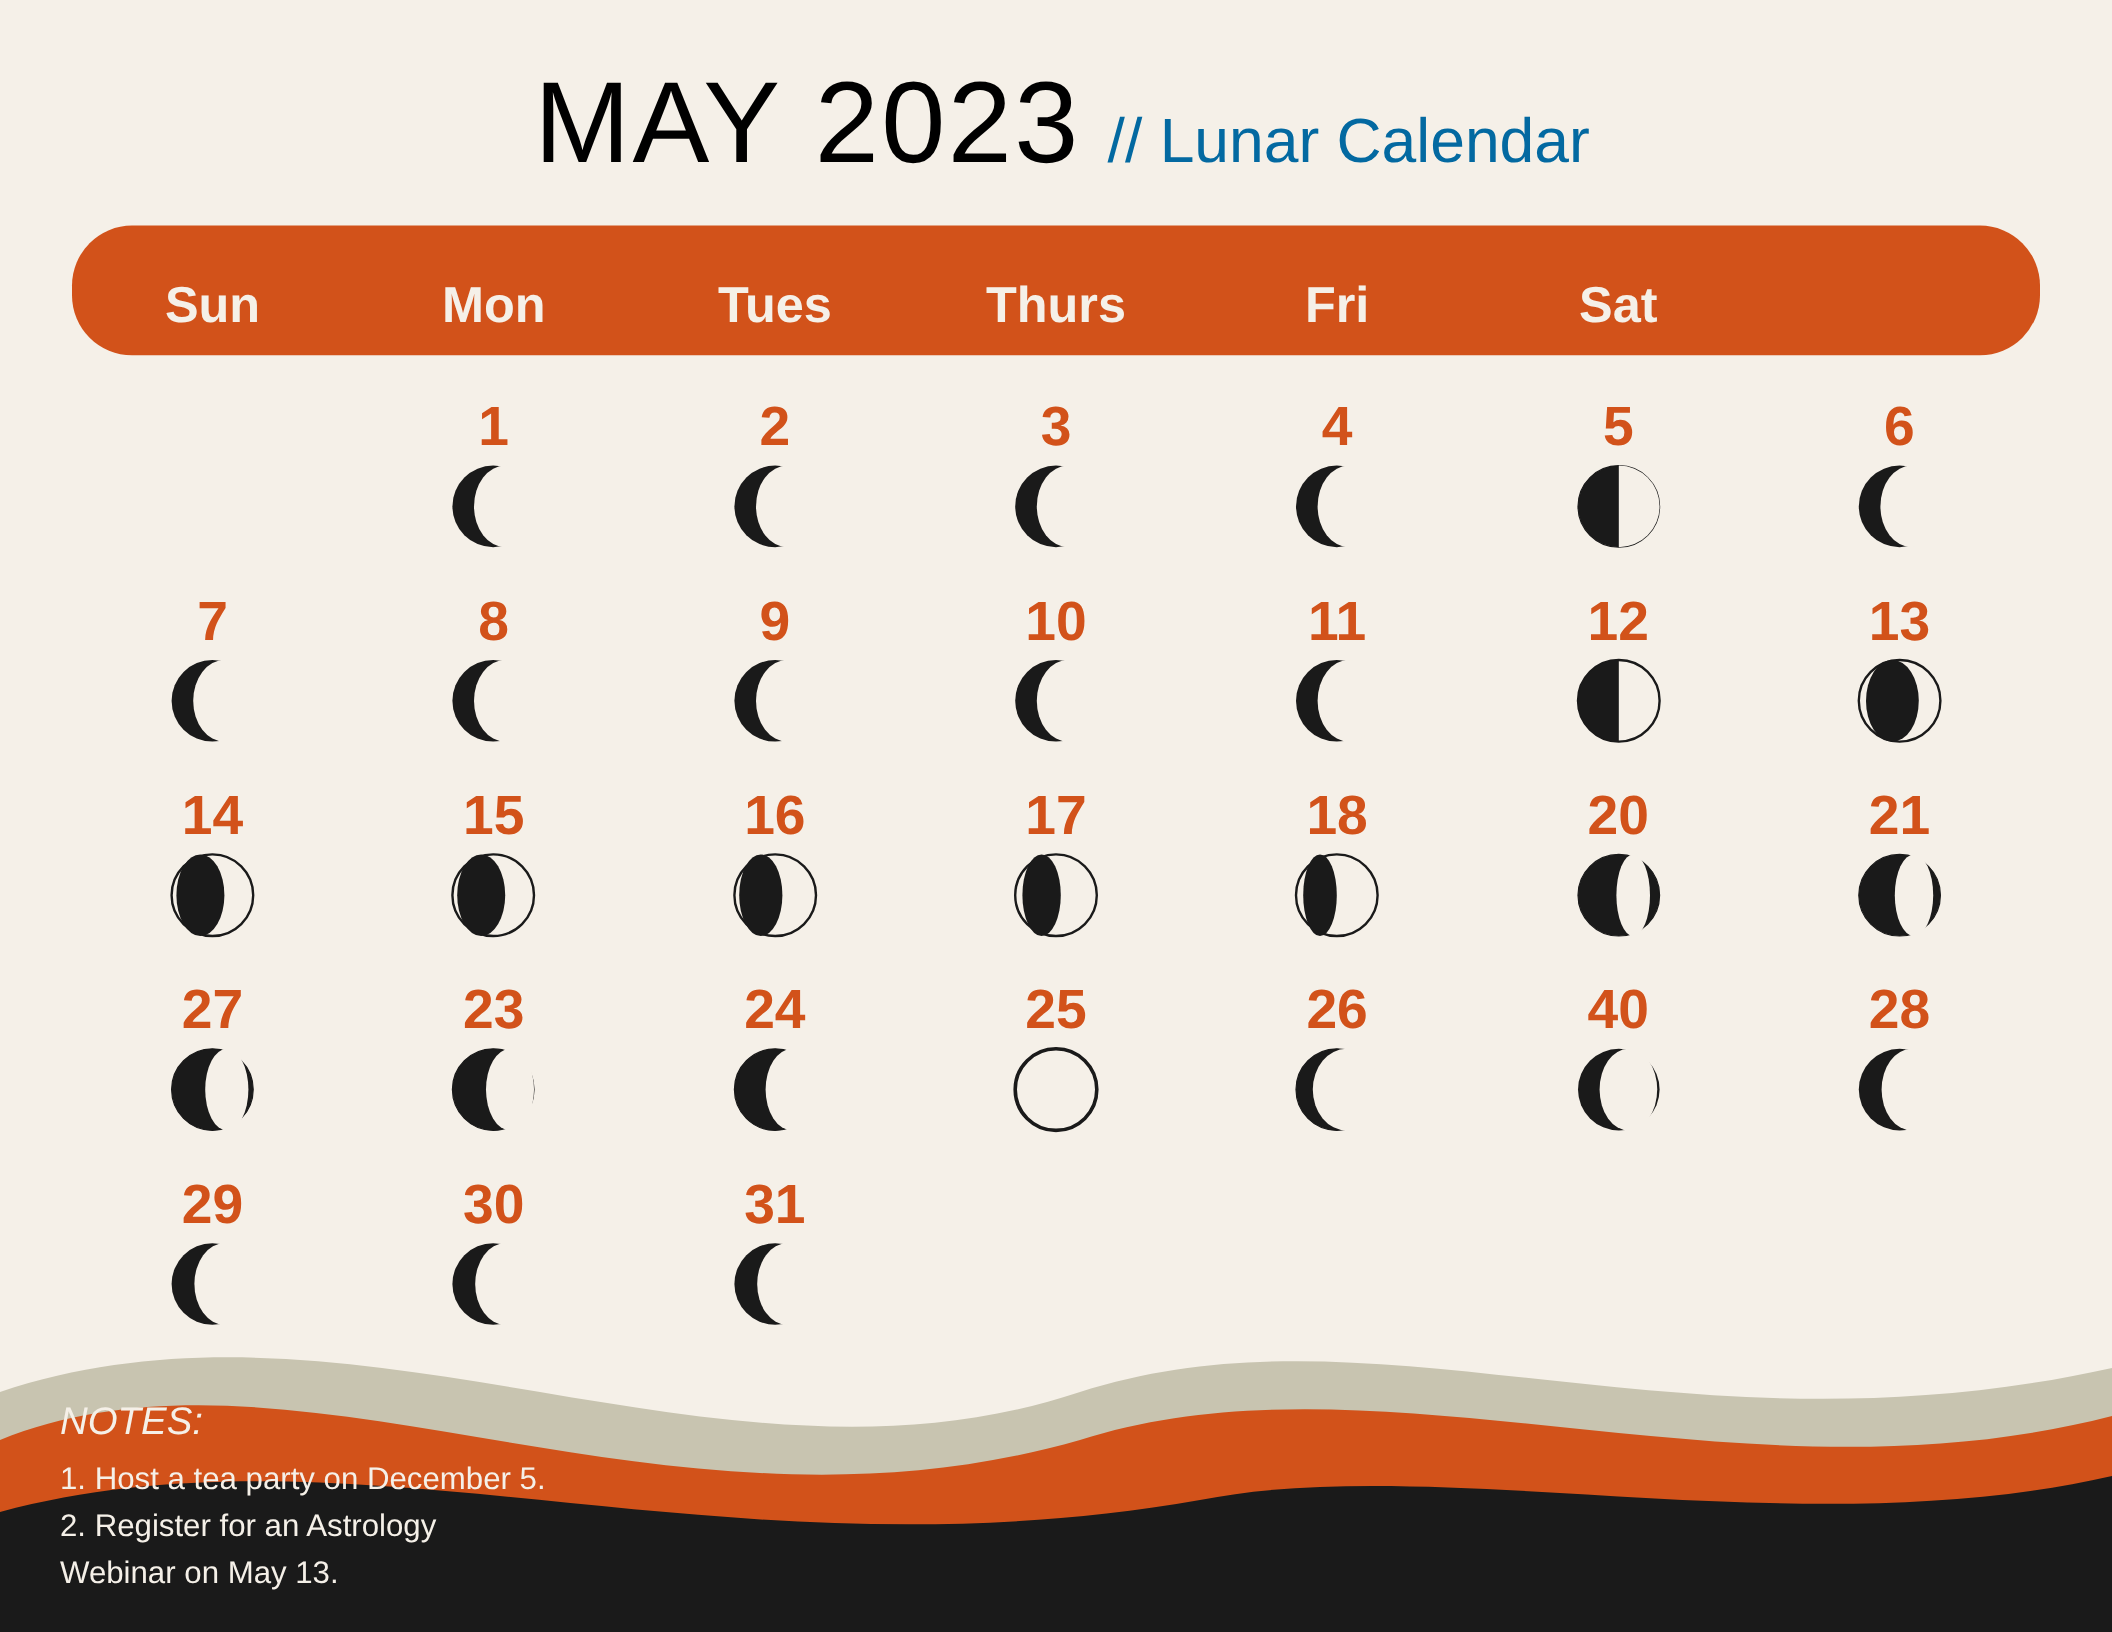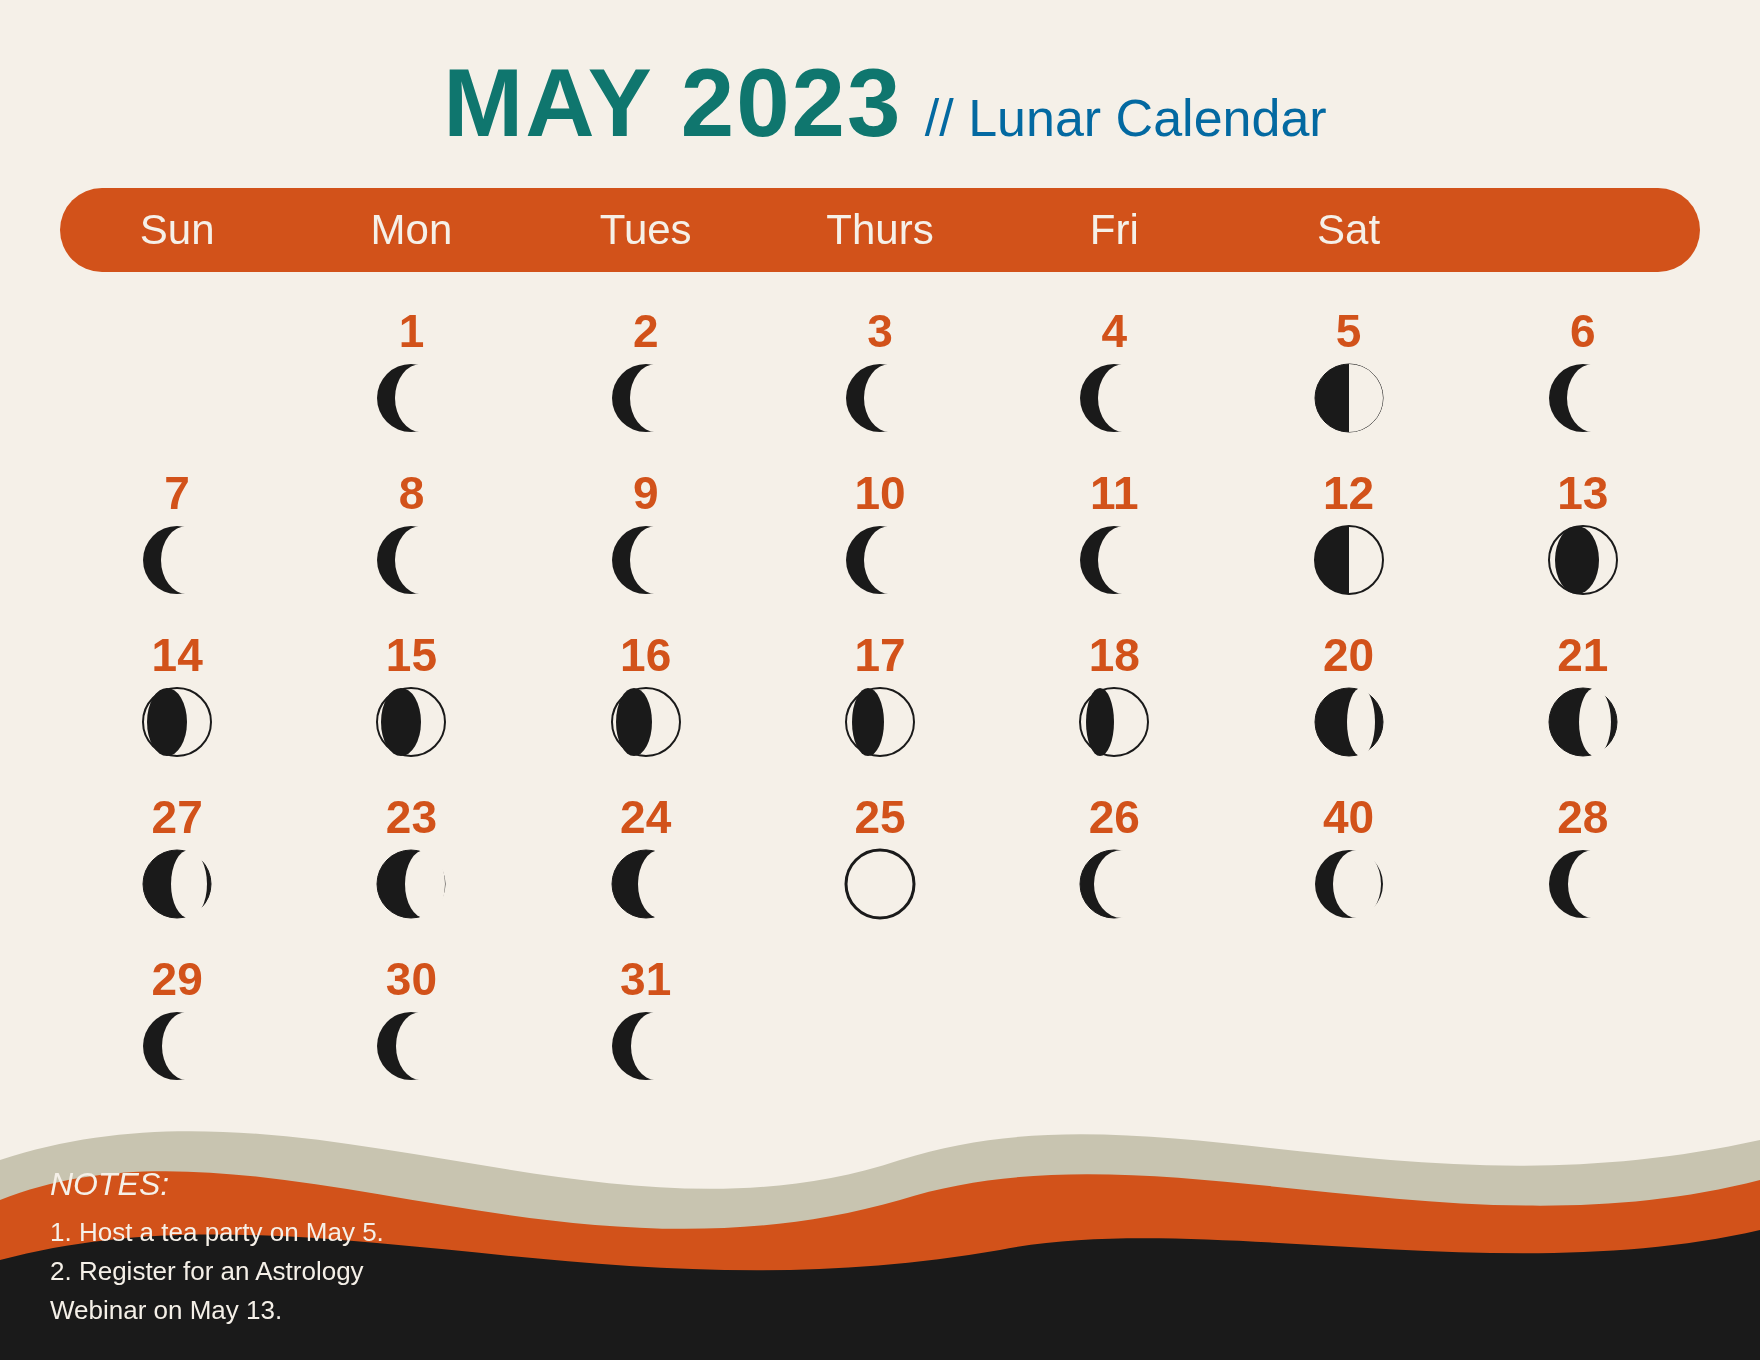--- a/index.html
+++ b/index.html
@@ -22,22 +22,22 @@
     }
 
     
     .header {
       text-align: center;
       padding: 48px 0 30px 0;
     }
 
     .header-title {
       font-size: 96px;
-      font-weight: 700;
-      color: #0f766e;
+      font-weight: 400;
+      color: #000000;
       letter-spacing: 2px;
       display: inline;
       margin-left: 10px;
     }
 
     .header-subtitle {
       font-size: 52px;
       font-weight: 400;
       color: #0369a1;
       display: inline;
@@ -55,22 +55,23 @@
       grid-template-columns: repeat(7, 1fr);
       background: #d2521a;
       border-radius: 50px;
       margin-bottom: 20px;
       padding: 18px 0;
     }
 
     .day-header {
       text-align: center;
       font-size: 42px;
-      font-weight: 400;
+      font-weight: 700;
       color: #f5f0e8;
+      margin-top: 24px;
     }
 
     
     .calendar-grid {
       display: grid;
       grid-template-columns: repeat(7, 1fr);
       row-gap: 0;
     }
 
     .calendar-cell {
@@ -405,18 +406,18 @@
 
       <path d="M0,180 C300,80 600,280 900,180 C1150,100 1400,240 1760,160 L1760,380 L0,380 Z" fill="#c8c4b0"></path>
 
       <path d="M0,220 C250,120 550,320 900,220 C1150,140 1450,280 1760,200 L1760,380 L0,380 Z" fill="#d2521a"></path>
 
       <path d="M0,280 C300,200 600,340 1000,270 C1200,230 1500,310 1760,250 L1760,380 L0,380 Z" fill="#1a1a1a"></path>
     </svg>
 
     <div class="notes-area">
       <div class="notes-title">NOTES:</div>
-      <div class="notes-item">1. Host a tea party on May 5.</div>
+      <div class="notes-item">1. Host a tea party on December 5.</div>
       <div class="notes-item">2. Register for an Astrology<br>Webinar on May 13.</div>
     </div>
   </div>
 
 </div>
 
 </body></html>

